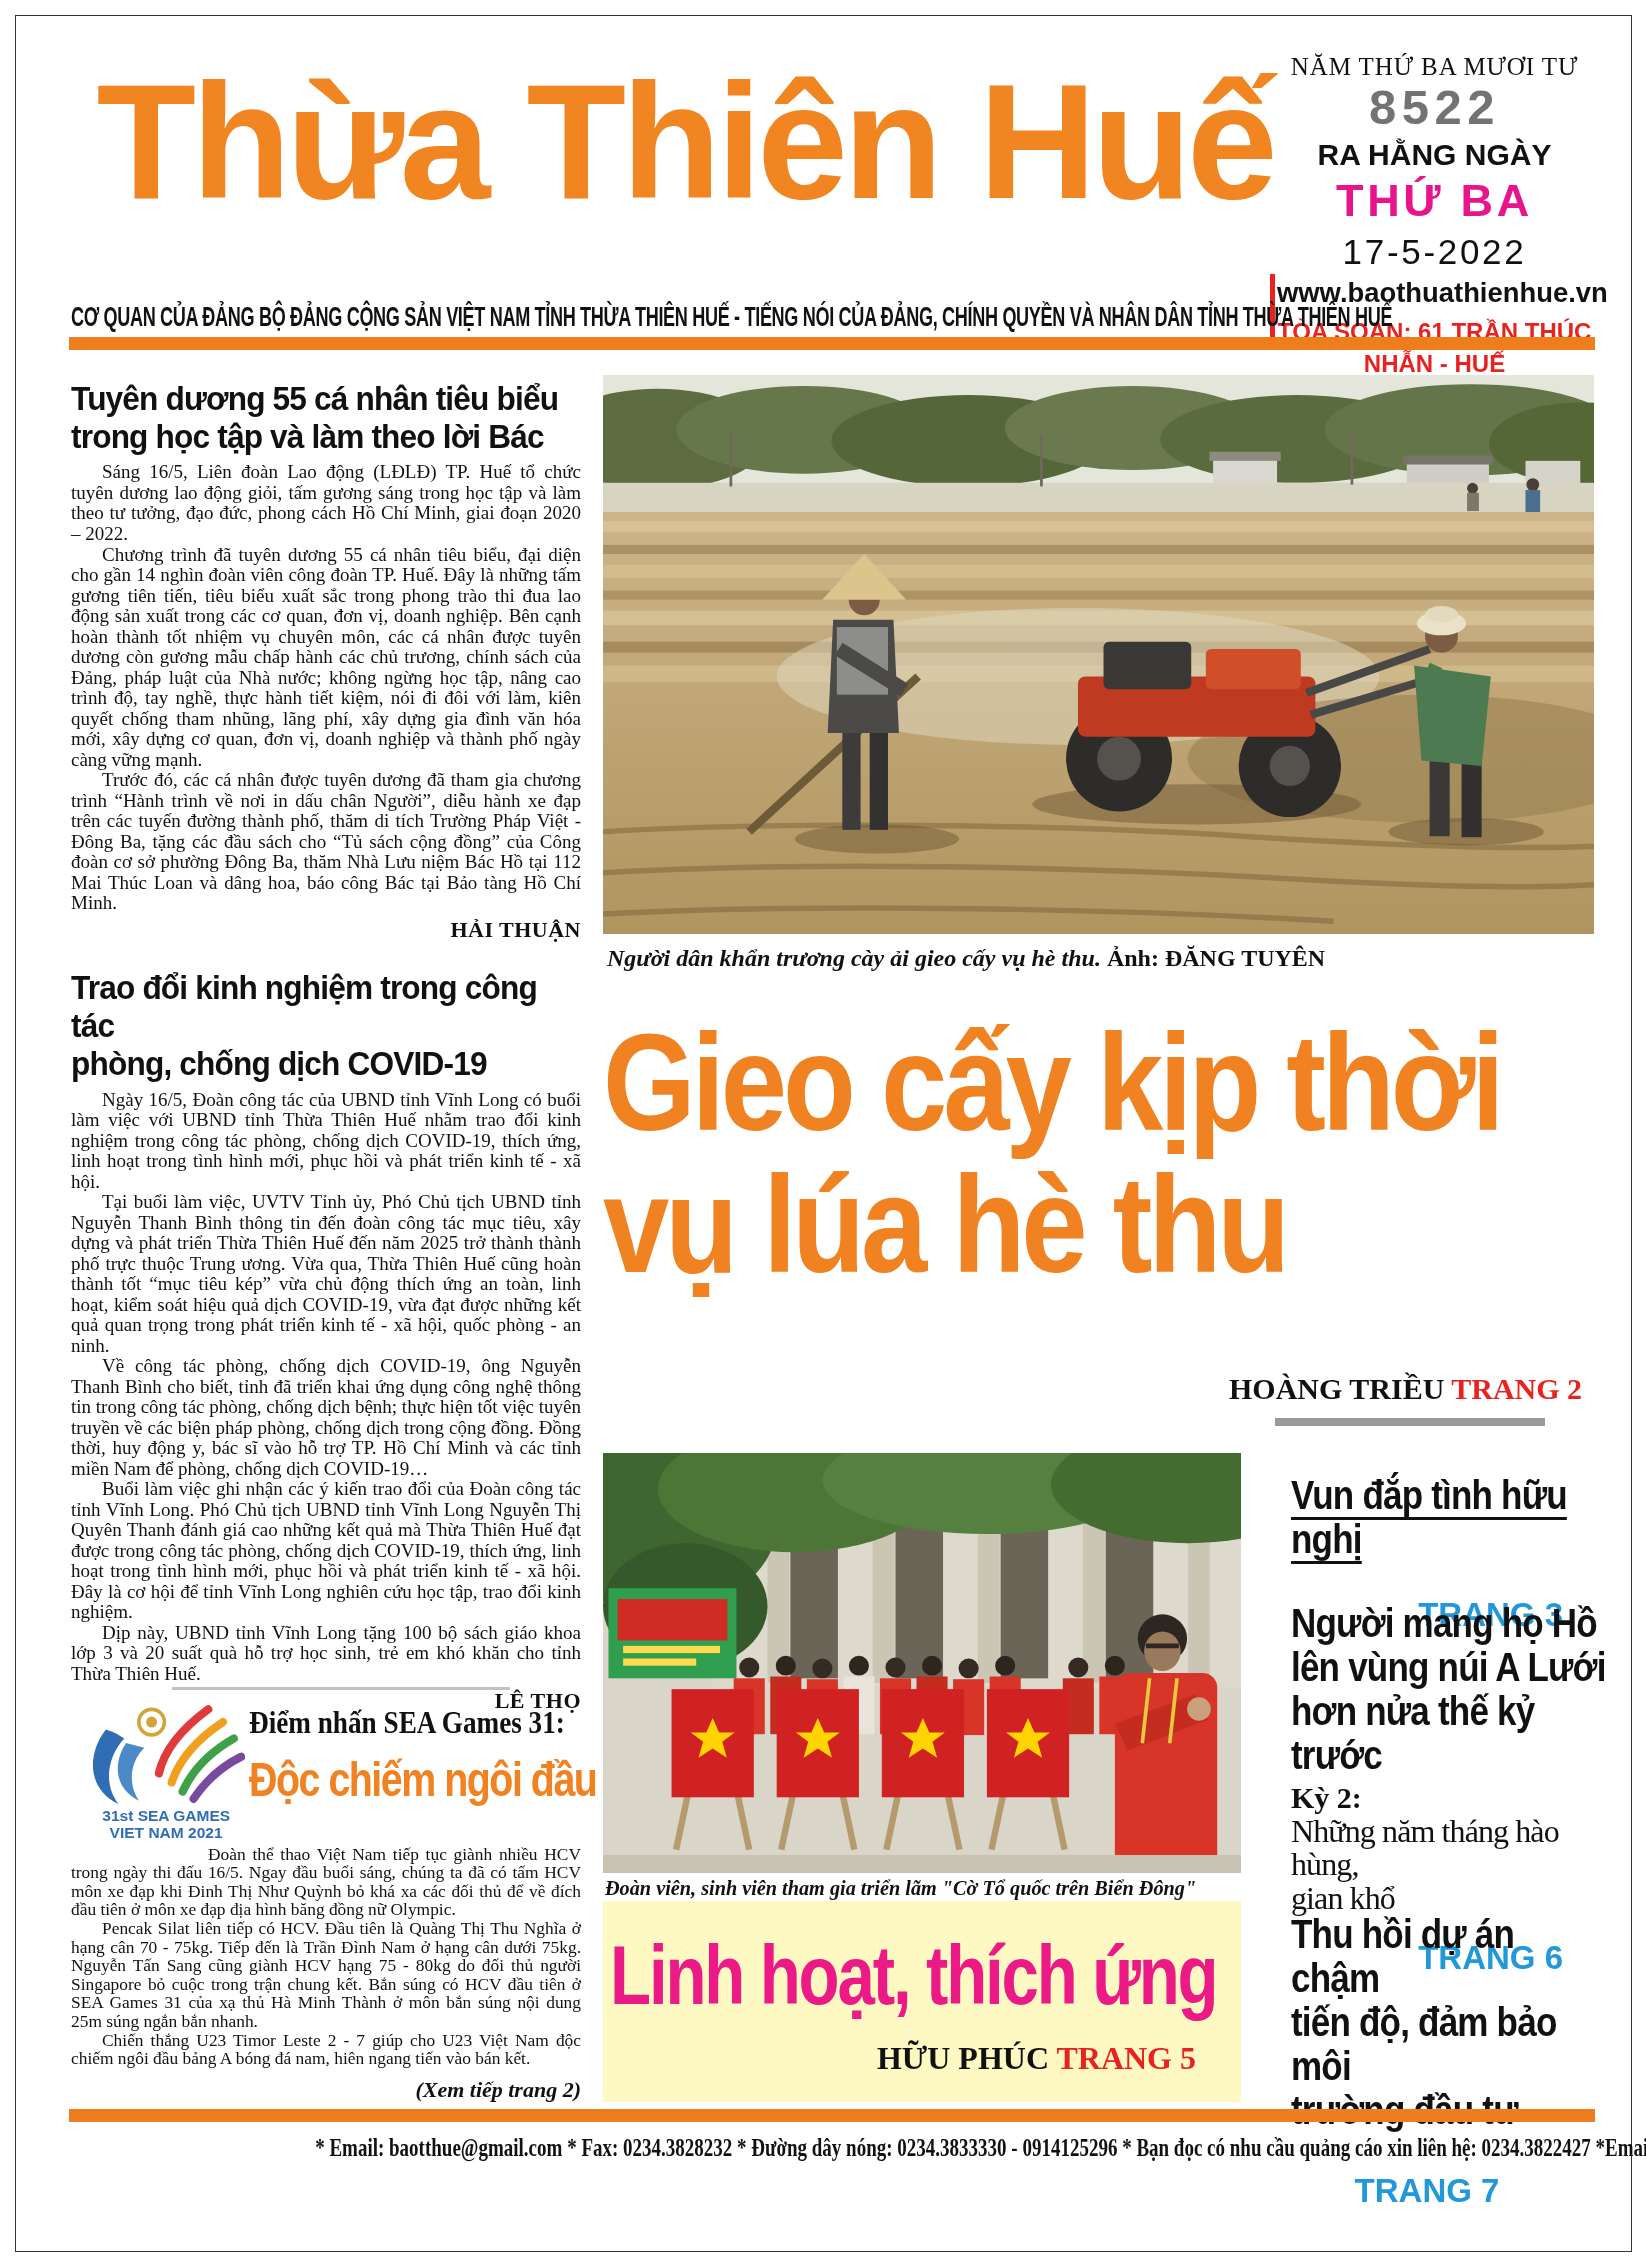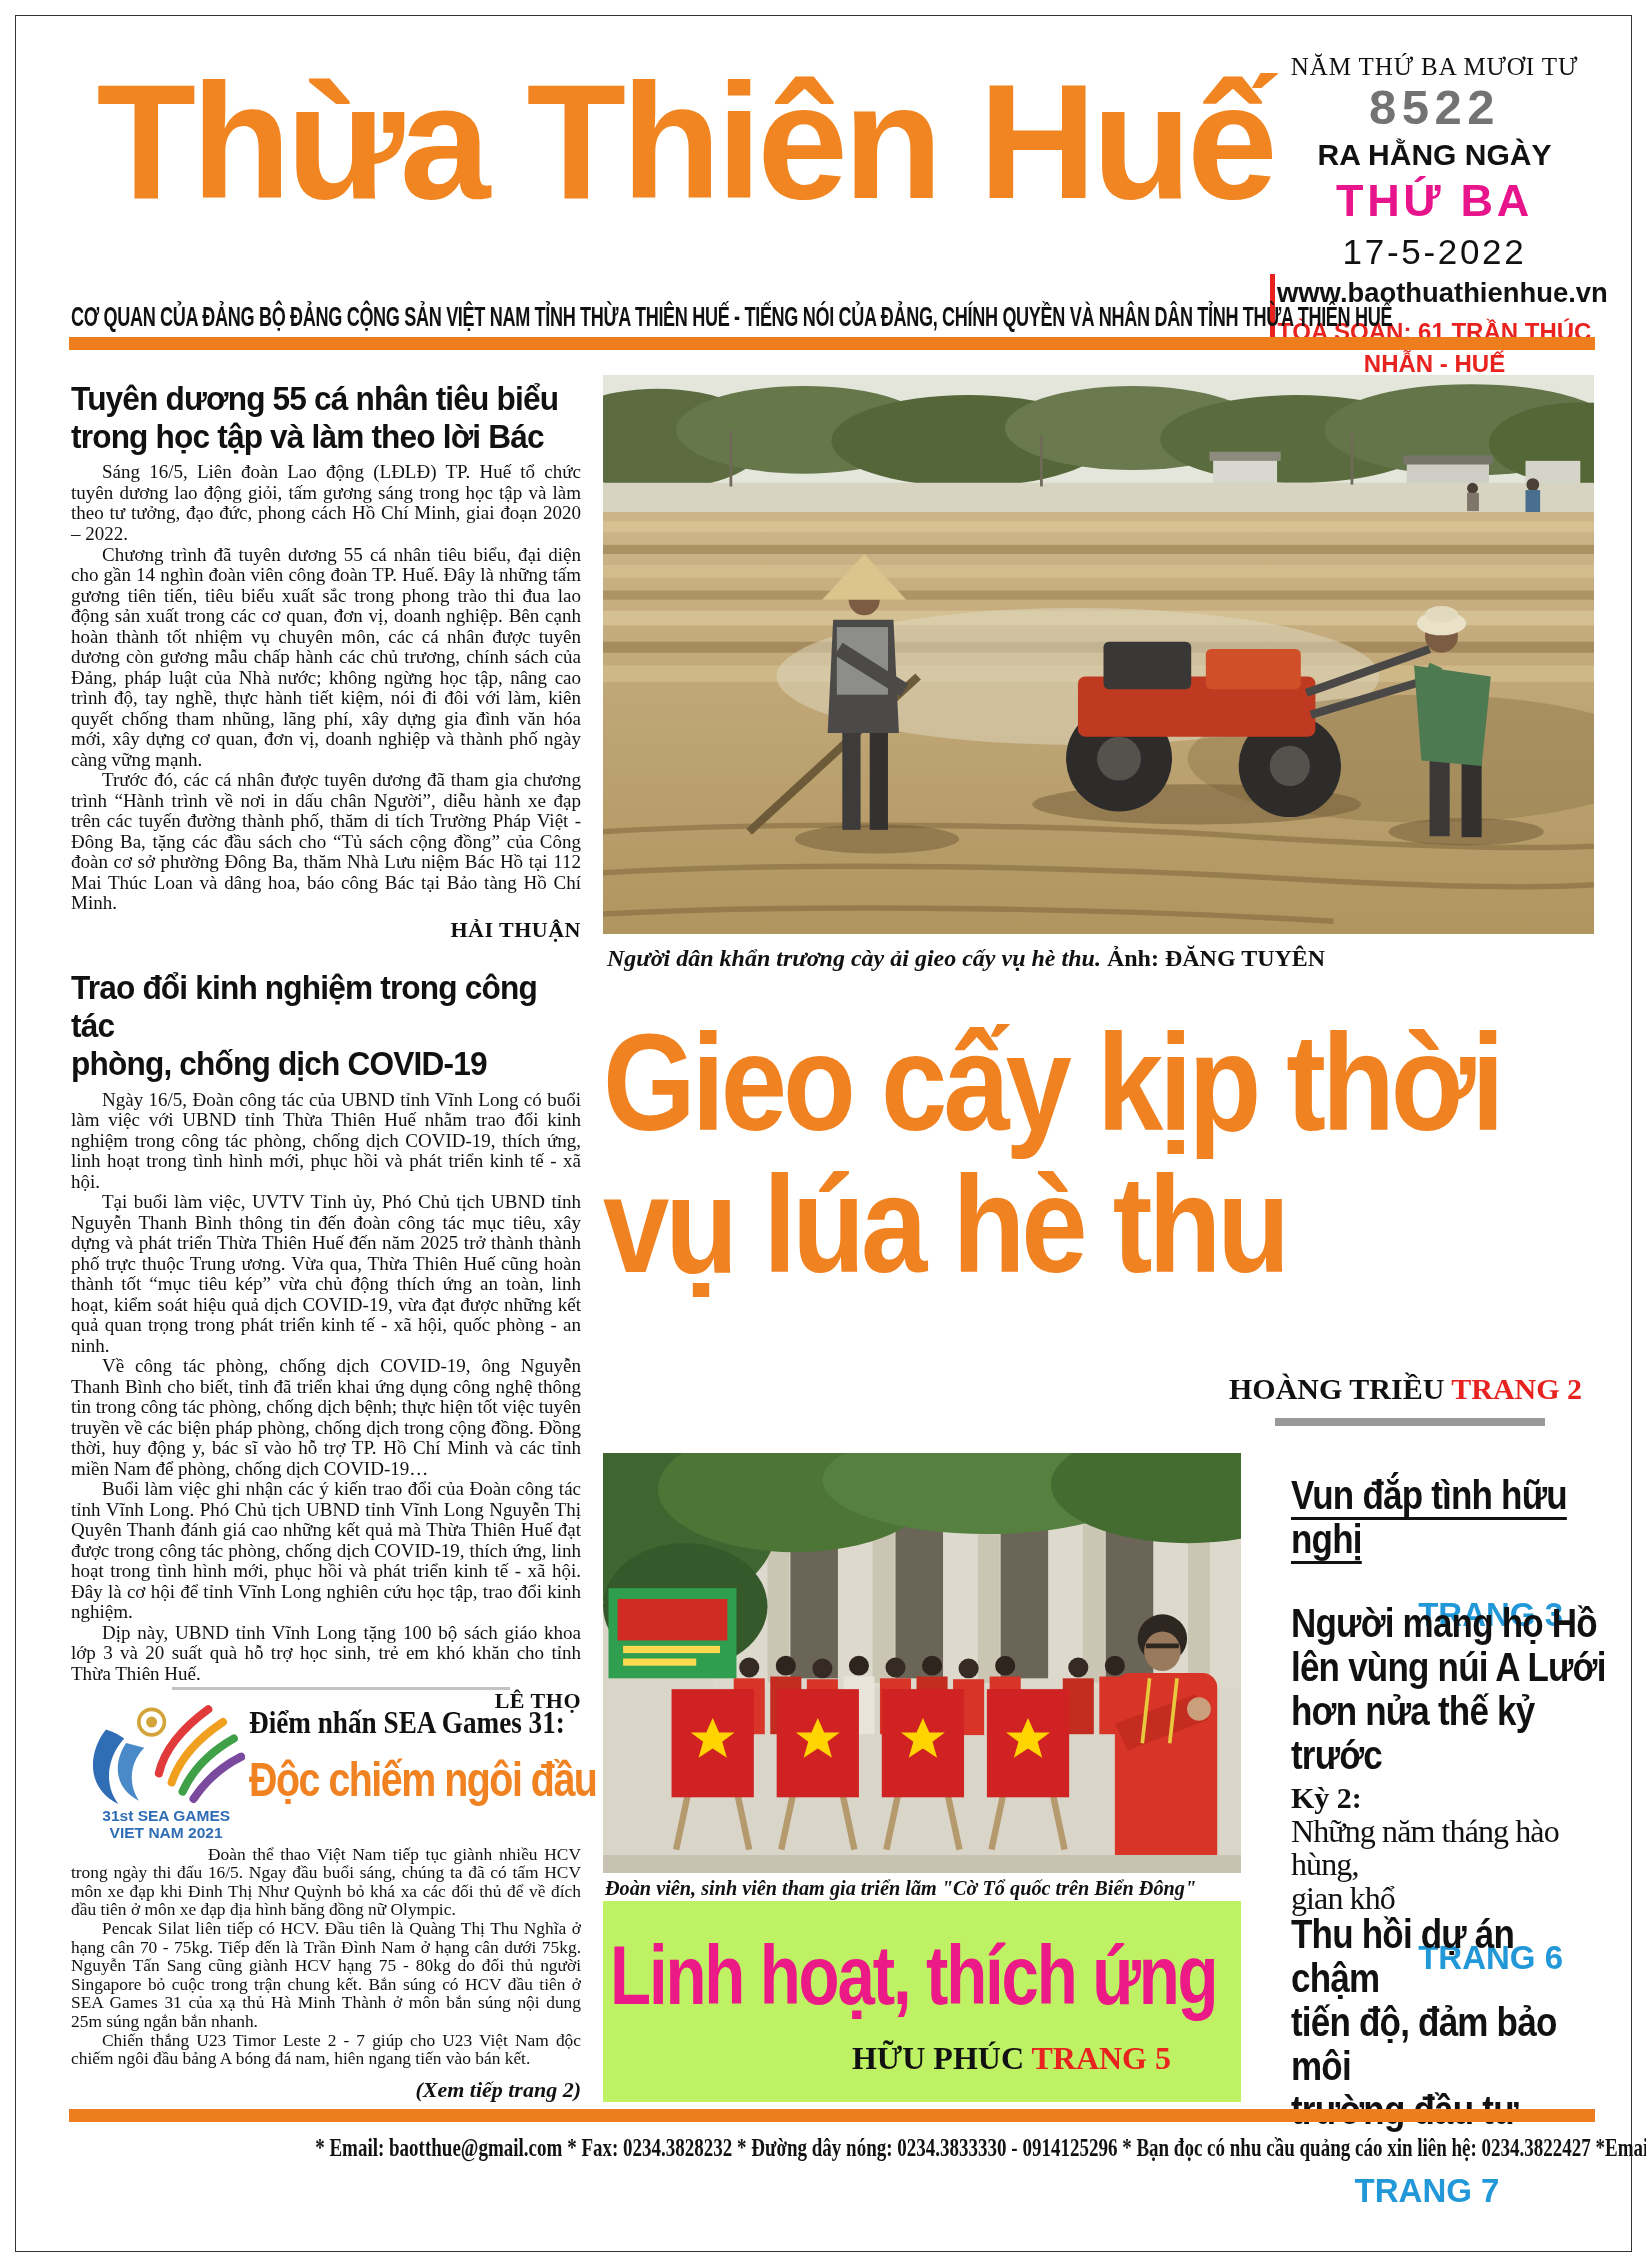--- a/index.html
+++ b/index.html
@@ -114,27 +114,27 @@
   }
 
   
   .photo2 { position:absolute; left:603px; top:1453px; width:638px; height:420px; }
   .caption2 {
     position:absolute; left:605px; top:1875px; width:638px;
     font-family:"Liberation Serif", serif; font-style:italic; font-weight:bold; font-size:22px;
     white-space:nowrap;
   }
   .caption2 .inner { display:inline-block; transform:scaleX(0.92); transform-origin:left center; white-space:nowrap; }
-  .feature-box { position:absolute; left:603px; top:1901px; width:638px; height:201px; background:#bef264; }
+  .feature-box { position:absolute; left:603px; top:1901px; width:638px; height:201px; background:#fef9c3; }
   .feature-head {
     display:inline-block; color:#ec1a86; font-weight:bold; font-size:84px; letter-spacing:-2.7px;
     white-space:nowrap; transform:scaleX(0.8); transform-origin:left center; margin:25.6px 0 0 7.3px;
   }
   .feature-byline {
-    text-align:right; padding-right:70px; margin-top:16.4px;
+    text-align:right; padding-right:45px; margin-top:16.4px;
     font-family:"Liberation Serif", serif; font-weight:bold; font-size:32px;
   }
 
   
   .footer-wrap { position:absolute; left:69px; top:2134px; width:1526px; text-align:center; }
   .footer-text {
     display:inline-block; white-space:nowrap; font-family:"Liberation Serif", serif;
     font-weight:bold; font-size:25px; transform:scaleX(0.76); transform-origin:center;
   }
 </style>

